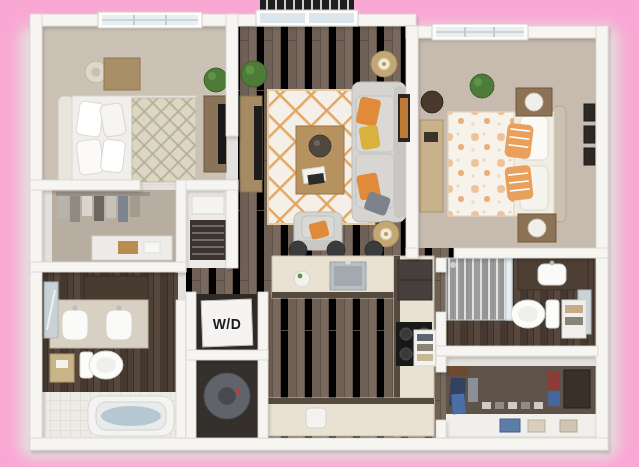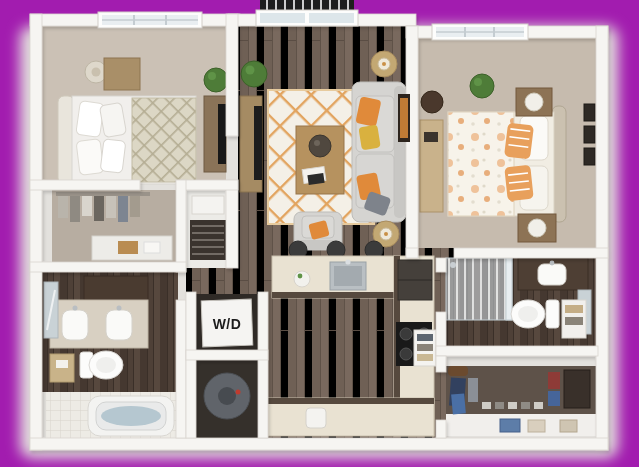--- a/index.html
+++ b/index.html
@@ -1,16 +1,16 @@
 <!DOCTYPE html>
 <html><head>
 <meta charset="utf-8">
 <style>
   html,body{margin:0;padding:0;background:#ffffff;}
-  .stage{position:relative;width:639px;height:467px;background:#a21caf;overflow:hidden;
+  .stage{position:relative;width:639px;height:467px;background:#f9a8d4;overflow:hidden;
          font-family:"Liberation Sans","DejaVu Sans",sans-serif;}
   svg{display:block}
   text.wd{font-family:"Liberation Sans","DejaVu Sans",sans-serif;font-weight:bold;font-size:14px;fill:#1c1c1c;letter-spacing:.5px;}
 </style>
 </head>
 <body>
 
 <div class="stage">
 <svg width="639" height="467" viewBox="0 0 639 467" xmlns="http://www.w3.org/2000/svg">
   <defs>

